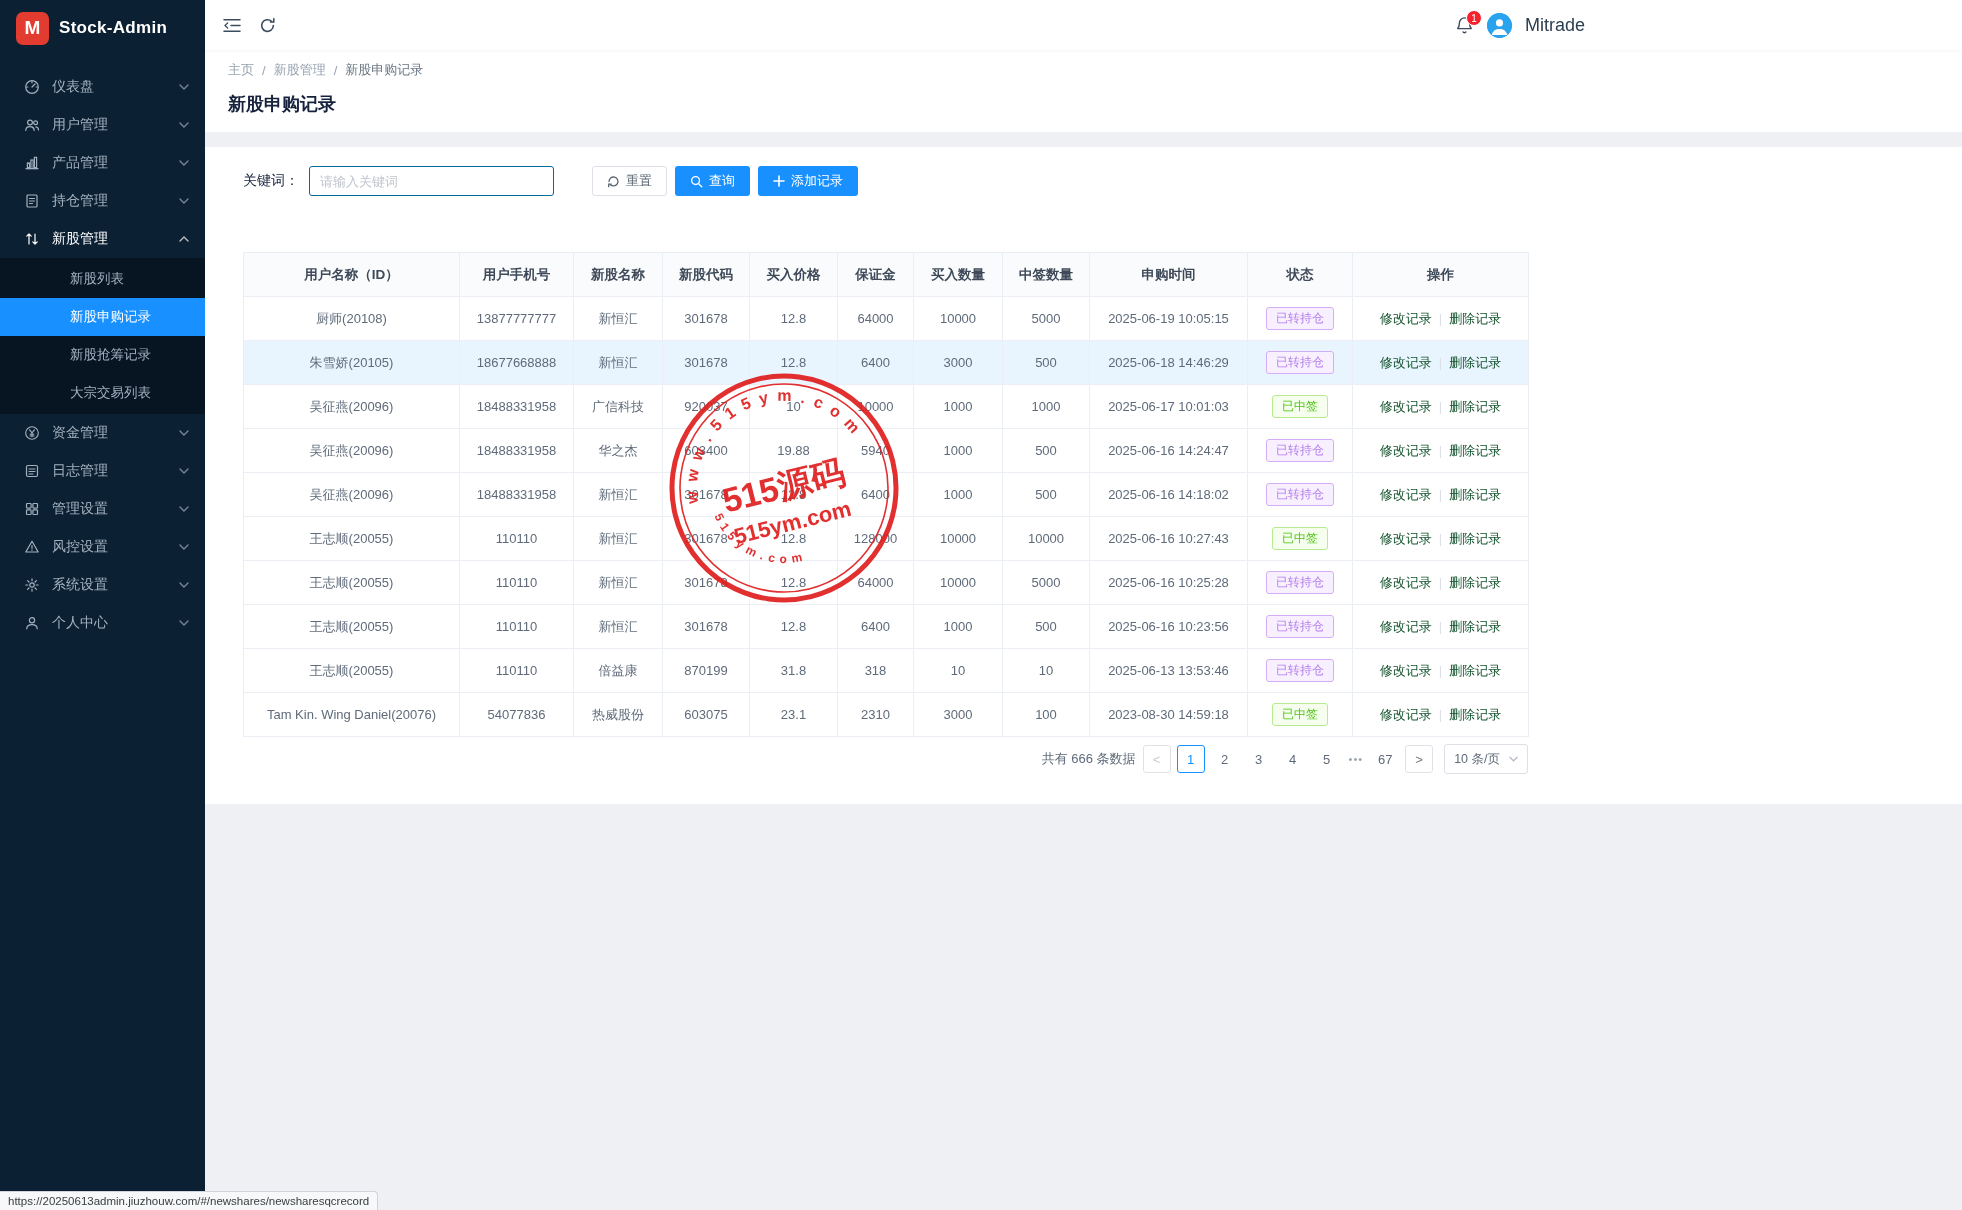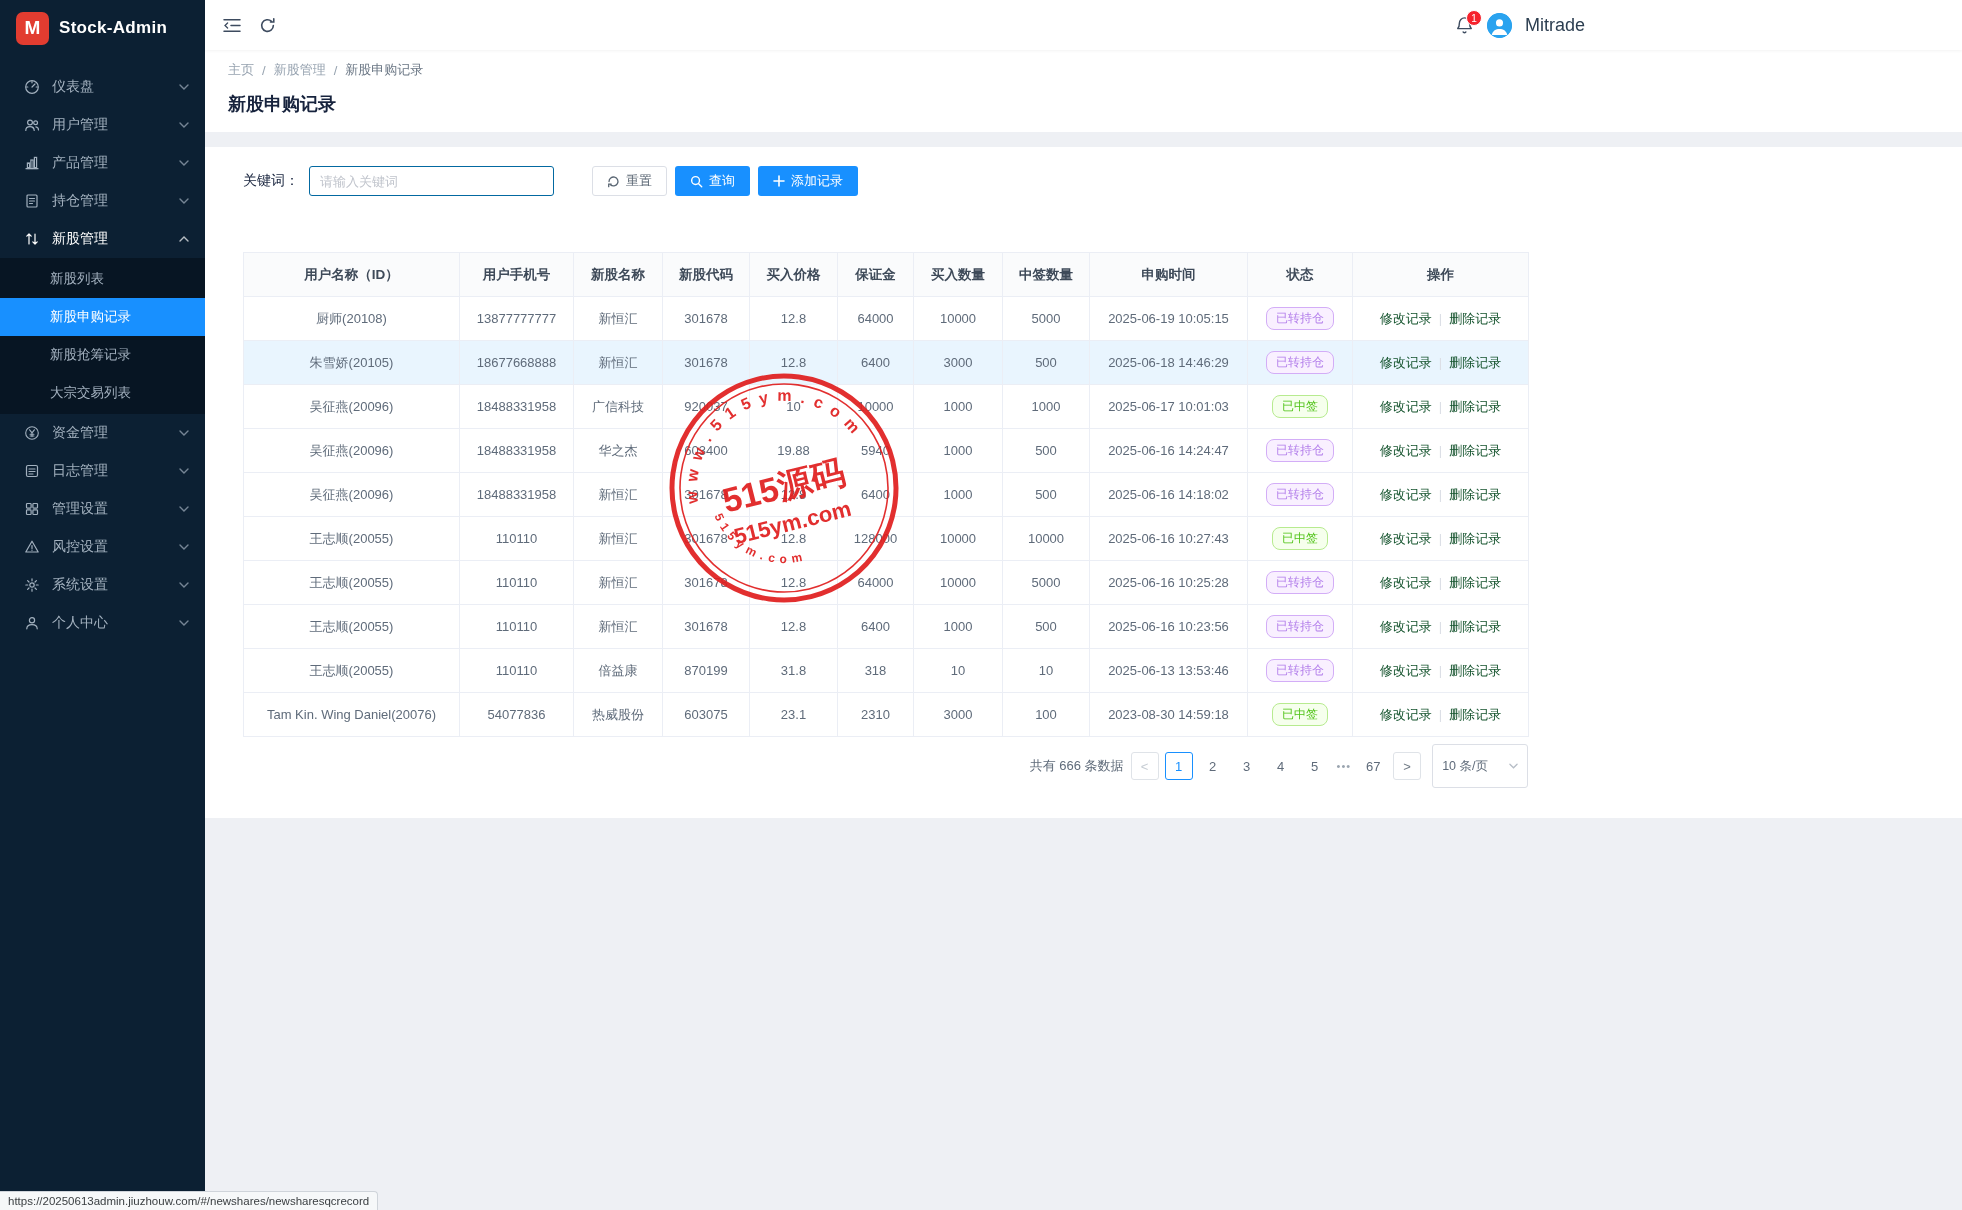--- a/index.html
+++ b/index.html
@@ -19,21 +19,21 @@
   .menu { padding-top: 12px; }
   .menu-item { height: 38px; display: flex; align-items: center; padding: 0 16px 0 24px; color: #a3b1bf;
                font-size: 14px; cursor: pointer; }
   .menu-item.expanded { color: #ffffff; }
   .mi-icon { width: 17px; height: 17px; margin-right: 11px; display: inline-flex; align-items: center; }
   .mi-icon svg { width: 16px; height: 16px; }
   .mi-label { flex: 1; }
   .mi-caret { opacity: .7; display: inline-flex; }
   .mi-caret.up { transform: rotate(180deg); }
   .submenu { background: #071523; padding: 2px 0; }
-  .submenu-item { height: 38px; line-height: 38px; padding-left: 50px; color: #a3b1bf; font-size: 13.5px; cursor: pointer; }
+  .submenu-item { height: 38px; line-height: 38px; padding-left: 70px; color: #a3b1bf; font-size: 13.5px; cursor: pointer; }
   .submenu-item.active { background: #1890ff; color: #fff; }
 
   
   .main { flex: 1; display: flex; flex-direction: column; position: relative; min-width: 0; }
   .topbar { height: 50px; background: #fff; display: flex; align-items: center; padding-left: 18px; gap: 18px;
             position: relative; z-index: 2; box-shadow: 0 1px 3px rgba(0,0,0,.05); }
   .tb-ic { color: #3d4b5f; display: inline-flex; cursor: pointer; }
   .tb-right { position: absolute; left: 1250px; top: 0; height: 50px; display: flex; align-items: center; gap: 13px; }
   .bell-wrap { position: relative; display: inline-flex; color: #3d4b5f; cursor: pointer; }
   .badge-red { position: absolute; top: -6px; right: -8px; background: #f5222d; color: #fff; font-size: 10px;
@@ -65,38 +65,38 @@
   .btn.primary { background: #1890ff; color: #fff; margin-left: 8px; }
   .btn-ic { display: inline-flex; }
 
   
   table.grid { margin-top: 56px; border-collapse: collapse; table-layout: fixed; width: 1285px;
                font-size: 13px; color: #5f6b7a; }
   .grid th, .grid td { border: 1px solid #ebeef5; text-align: center; height: 44px; padding: 0 6px;
                overflow: hidden; white-space: nowrap; text-overflow: ellipsis; }
   .grid thead th { background: #fafbfc; color: #3e4a59; font-weight: 600; font-size: 13.5px; }
   tr.highlight { background: #e9f5fe; }
-  .badge { display: inline-block; padding: 2px 9px; font-size: 12px; border-radius: 8px; border: 1px solid; line-height: 17px; }
+  .badge { display: inline-block; padding: 2px 9px; font-size: 12px; border-radius: 3px; border: 1px solid; line-height: 17px; }
   .badge.purple { color: #b37feb; border-color: #d3adf7; background: #f9f0ff; }
   .badge.green  { color: #52c41a; border-color: #b7eb8f; background: #f6ffed; }
   .action-link { color: #14532d; cursor: pointer; text-decoration: none; }
   .action-sep { color: #dcdfe6; margin: 0 7px; }
 
   
   .pagination { margin-top: 7px; display: flex; justify-content: flex-end; align-items: center; gap: 7px;
                 font-size: 13px; color: #5f6b7a; }
   .pg-pages { display: flex; align-items: center; gap: 6px; }
   .pg-btn { min-width: 28px; height: 28px; border: none; background: transparent; border-radius: 3px;
             color: #5f6b7a; font-size: 13px; cursor: pointer; font-family: inherit; }
   .pg-btn.active { border: 1px solid #1890ff; color: #1890ff; background: #fff; }
   .pg-arrow { border: 1px solid #dfe3e8; color: #707a85; background: #fff; }
   .pg-arrow.disabled { color: #c5ccd3; cursor: default; }
   .pg-ellipsis { color: #9aa4af; font-size: 11px; letter-spacing: 1px; padding: 0 2px; }
-  .size-select { height: 44px; border: 1px solid #dcdfe6; border-radius: 3px; display: flex; align-items: center;
-                 gap: 21px; padding: 0 9px; font-size: 12.5px; color: #5f6b7a; margin-left: 4px; cursor: pointer; background:#fff; }
+  .size-select { height: 30px; border: 1px solid #dcdfe6; border-radius: 3px; display: flex; align-items: center;
+                 gap: 9px; padding: 0 9px; font-size: 12.5px; color: #5f6b7a; margin-left: 4px; cursor: pointer; background:#fff; }
   .caret { display: inline-flex; color: #b6bdc6; }
 
   
   .watermark { position: absolute; left: 459px; top: 221px; width: 240px; height: 240px; z-index: 5;
                pointer-events: none; opacity: .92; }
 
   
   .status-url { position: fixed; left: 0; bottom: 0; background: #f6f8f9; border: 1px solid #cfd4da;
                 border-left: none; border-bottom: none; border-top-right-radius: 4px; padding: 3px 8px;
                 font-size: 11.5px; color: #3c4043; z-index: 10; }

